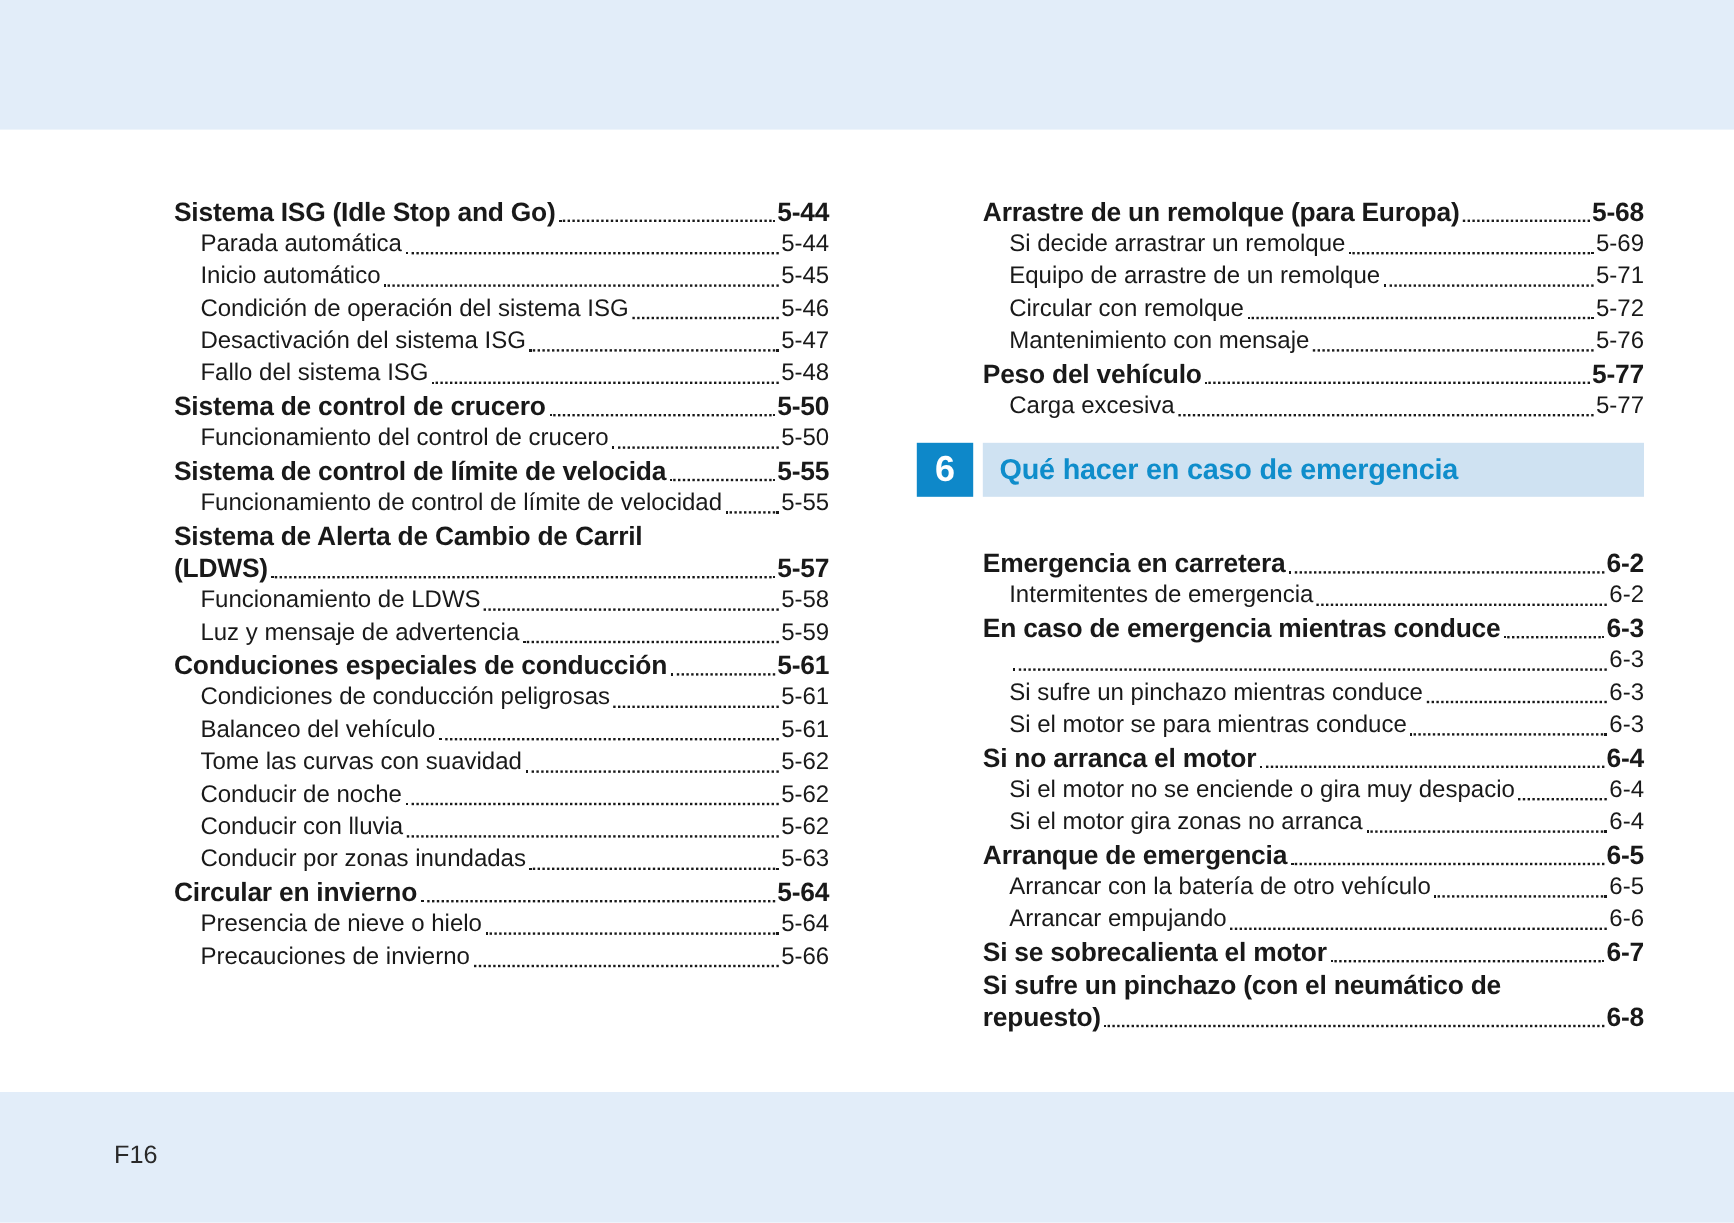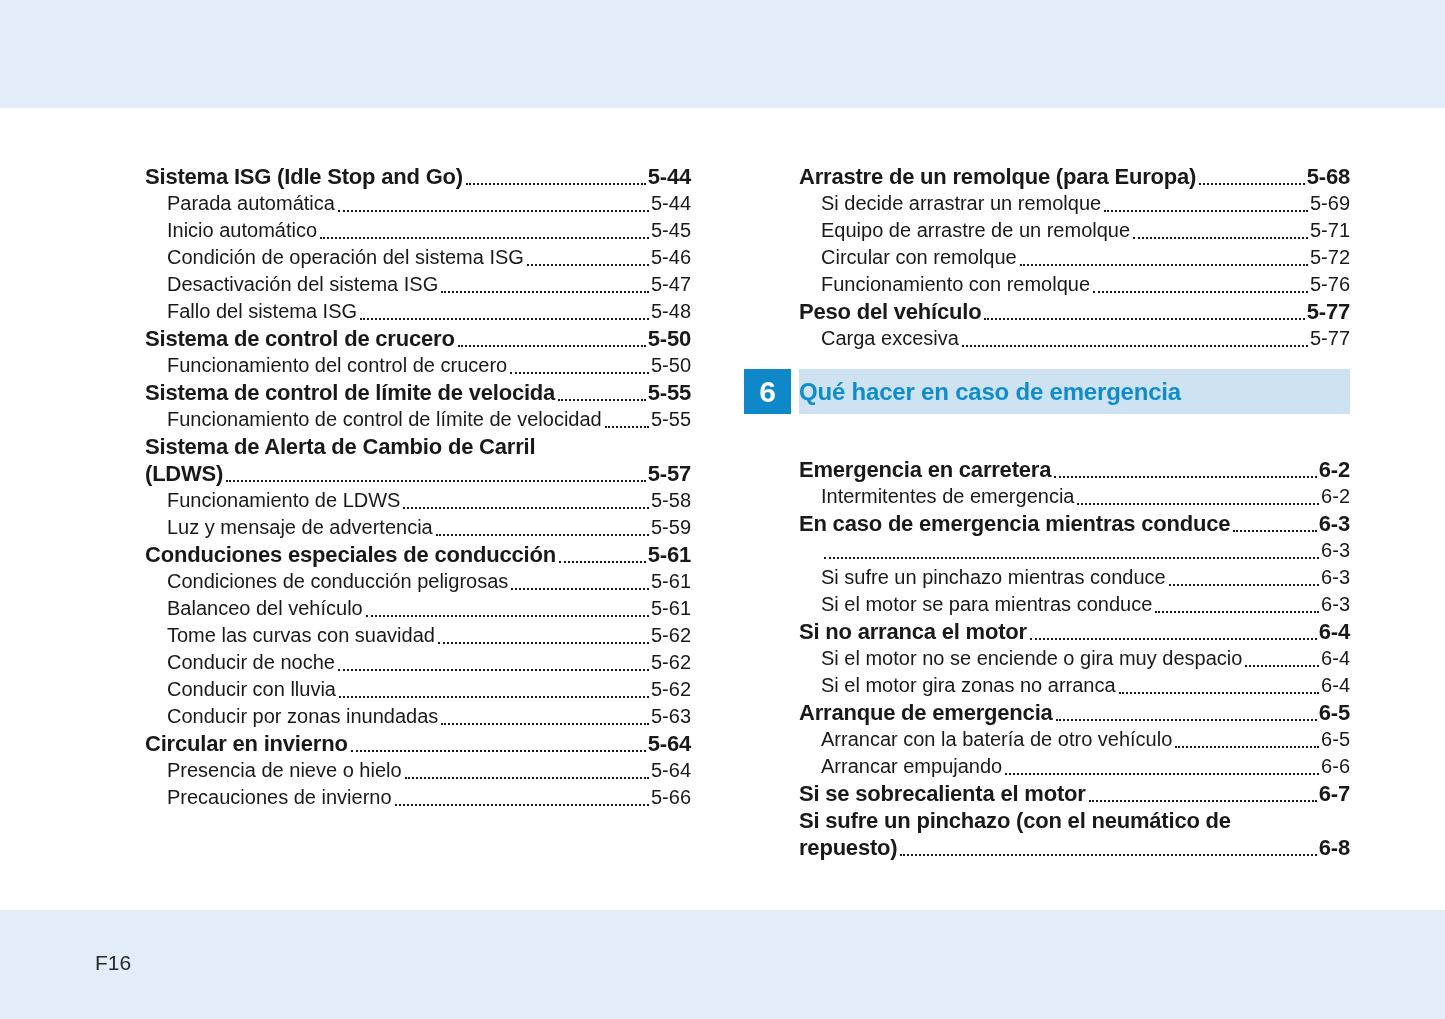--- a/index.html
+++ b/index.html
@@ -21,21 +21,21 @@
     width:100%;
     background:var(--band,#e2edf9);
   }
   #band-top{top:0;height:108px;}
   #band-bottom{top:910px;height:109px;}
   .toc-col{
     position:absolute;
     top:163px;
   }
   #col-left{left:145px;width:546px;}
-  #col-right{left:799px;width:551px;}
+  #col-right{left:819px;width:551px;}
   .toc-row{
     display:flex;
     align-items:flex-end;
     line-height:27px;
     font-size:20px;
     white-space:nowrap;
   }
   .toc-line{
     line-height:27px;
     font-size:20px;
@@ -80,20 +80,21 @@
   }
   #chapter-title-band{
     flex:1;
     margin-left:8px;
     background:var(--chband,#cfe2f2);
     color:var(--chtext,#0f8dcb);
     font-weight:bold;
     font-size:24px;
     display:flex;
     align-items:center;
+    padding-left:14px;
     letter-spacing:-0.2px;
   }
   #footer-label{
     position:absolute;
     left:95px;
     top:951px;
     font-size:21px;
     color:#2a2a2a;
     text-align:right;
   }
@@ -241,21 +242,21 @@
           <span class="lbl">Equipo de arrastre de un remolque</span>
           <span class="dots"></span>
           <span class="pg">5-71</span>
         </div>
         <div class="toc-row indent">
           <span class="lbl">Circular con remolque</span>
           <span class="dots"></span>
           <span class="pg">5-72</span>
         </div>
         <div class="toc-row indent">
-          <span class="lbl">Funcionamiento con remolque</span>
+          <span class="lbl">Mantenimiento con mensaje</span>
           <span class="dots"></span>
           <span class="pg">5-76</span>
         </div>
         <div class="toc-row bold">
           <span class="lbl">Peso del vehículo</span>
           <span class="dots"></span>
           <span class="pg">5-77</span>
         </div>
         <div class="toc-row indent">
           <span class="lbl">Carga excesiva</span>

